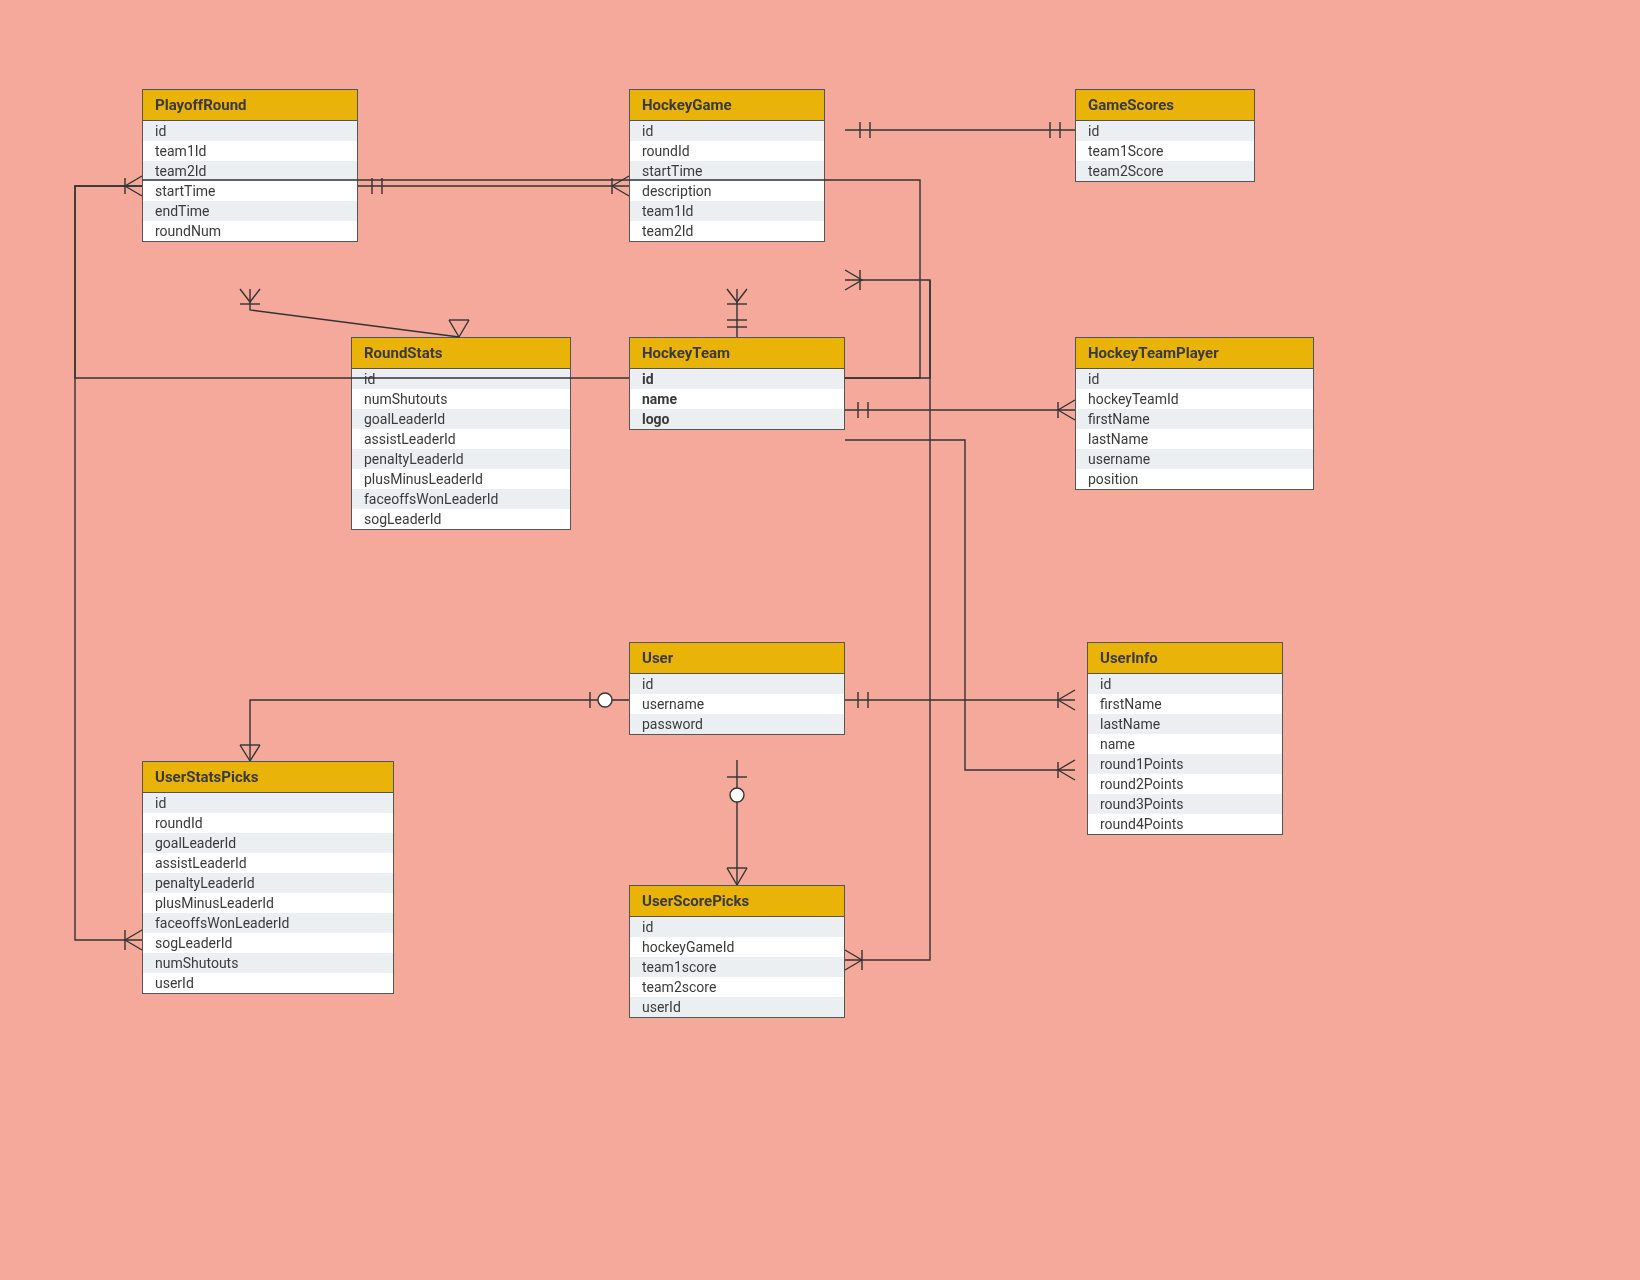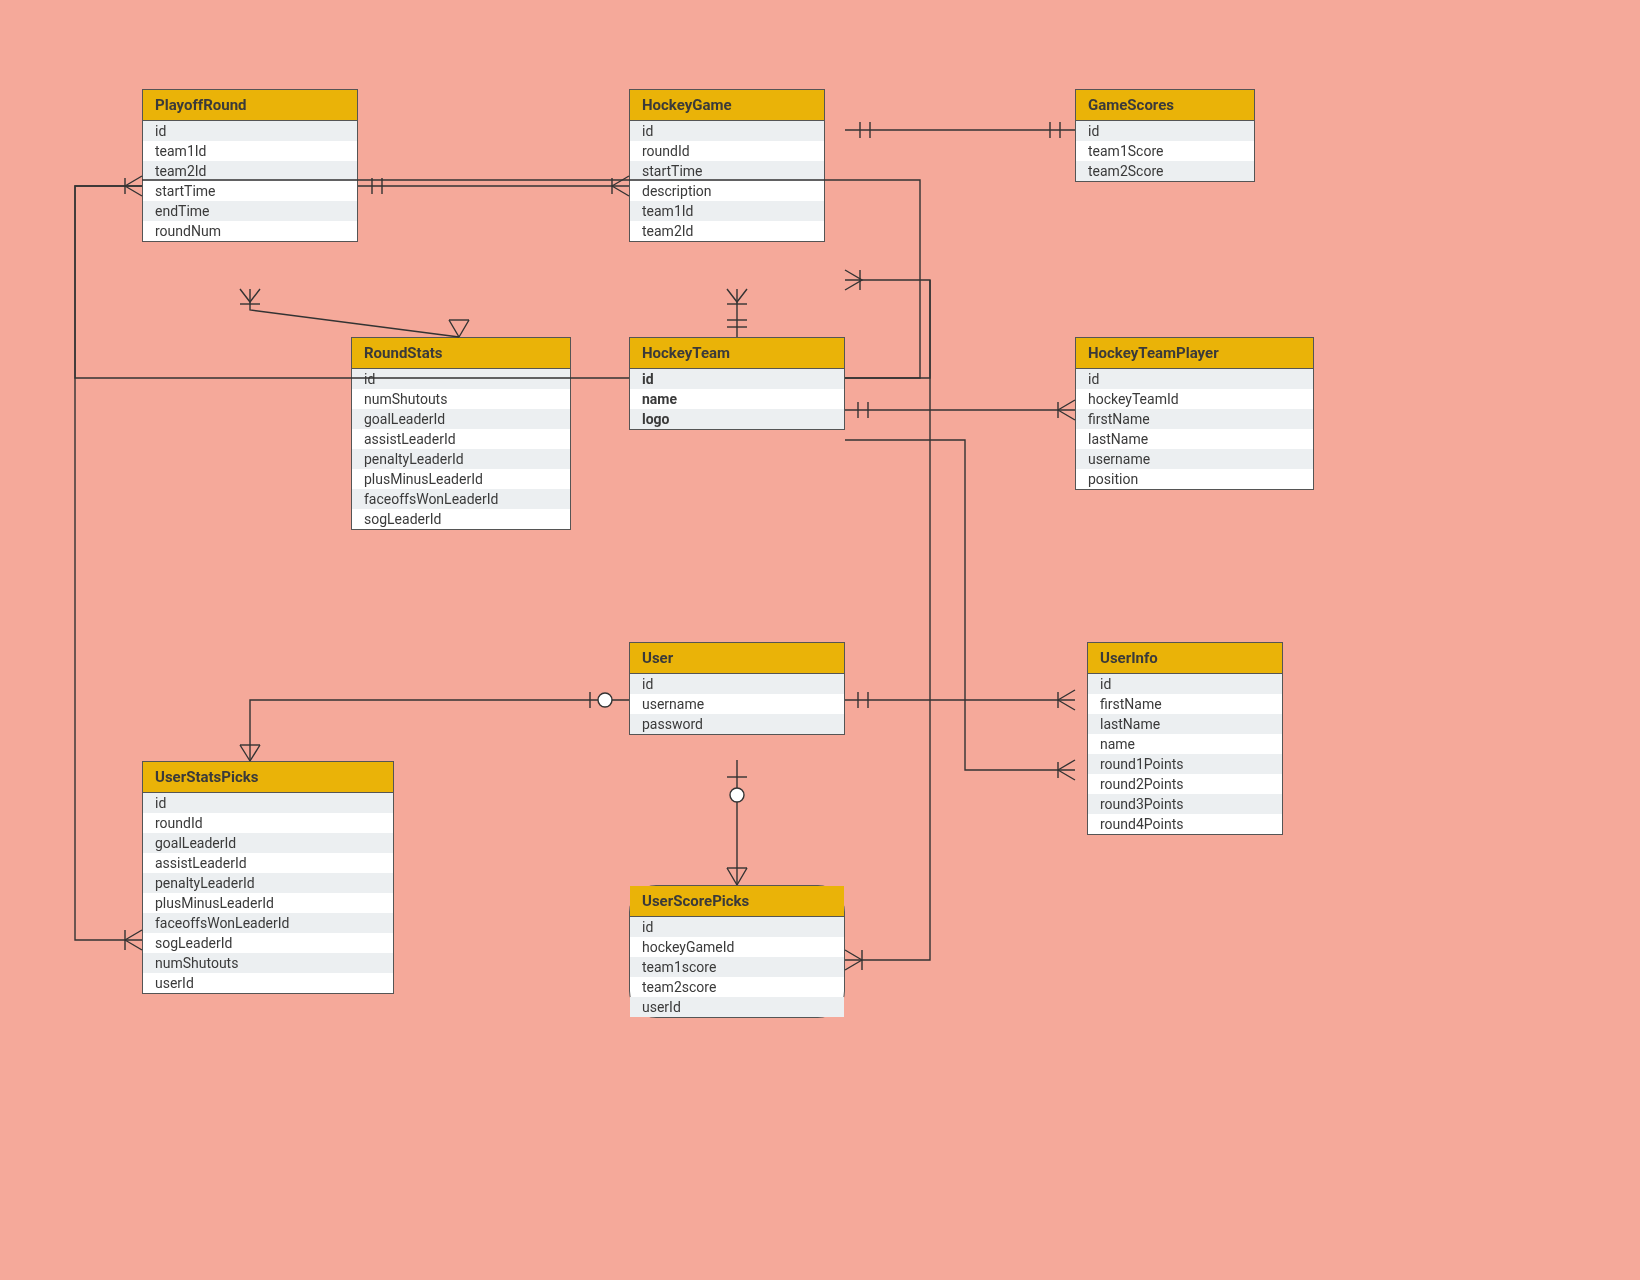--- a/index.html
+++ b/index.html
@@ -140,21 +140,21 @@
   <div class="entity-row">goalLeaderId</div>
   <div class="entity-row">assistLeaderId</div>
   <div class="entity-row">penaltyLeaderId</div>
   <div class="entity-row">plusMinusLeaderId</div>
   <div class="entity-row">faceoffsWonLeaderId</div>
   <div class="entity-row">sogLeaderId</div>
   <div class="entity-row">numShutouts</div>
   <div class="entity-row">userId</div>
 </div>
 
-<div class="entity" style="left:629px; top:885px; width:216px;border-radius:27px;">
+<div class="entity" style="left:629px; top:885px; width:216px;">
   <div class="entity-header">UserScorePicks</div>
   <div class="entity-row">id</div>
   <div class="entity-row">hockeyGameId</div>
   <div class="entity-row">team1score</div>
   <div class="entity-row">team2score</div>
   <div class="entity-row">userId</div>
 </div>
 
 <svg class="connectors">
 

